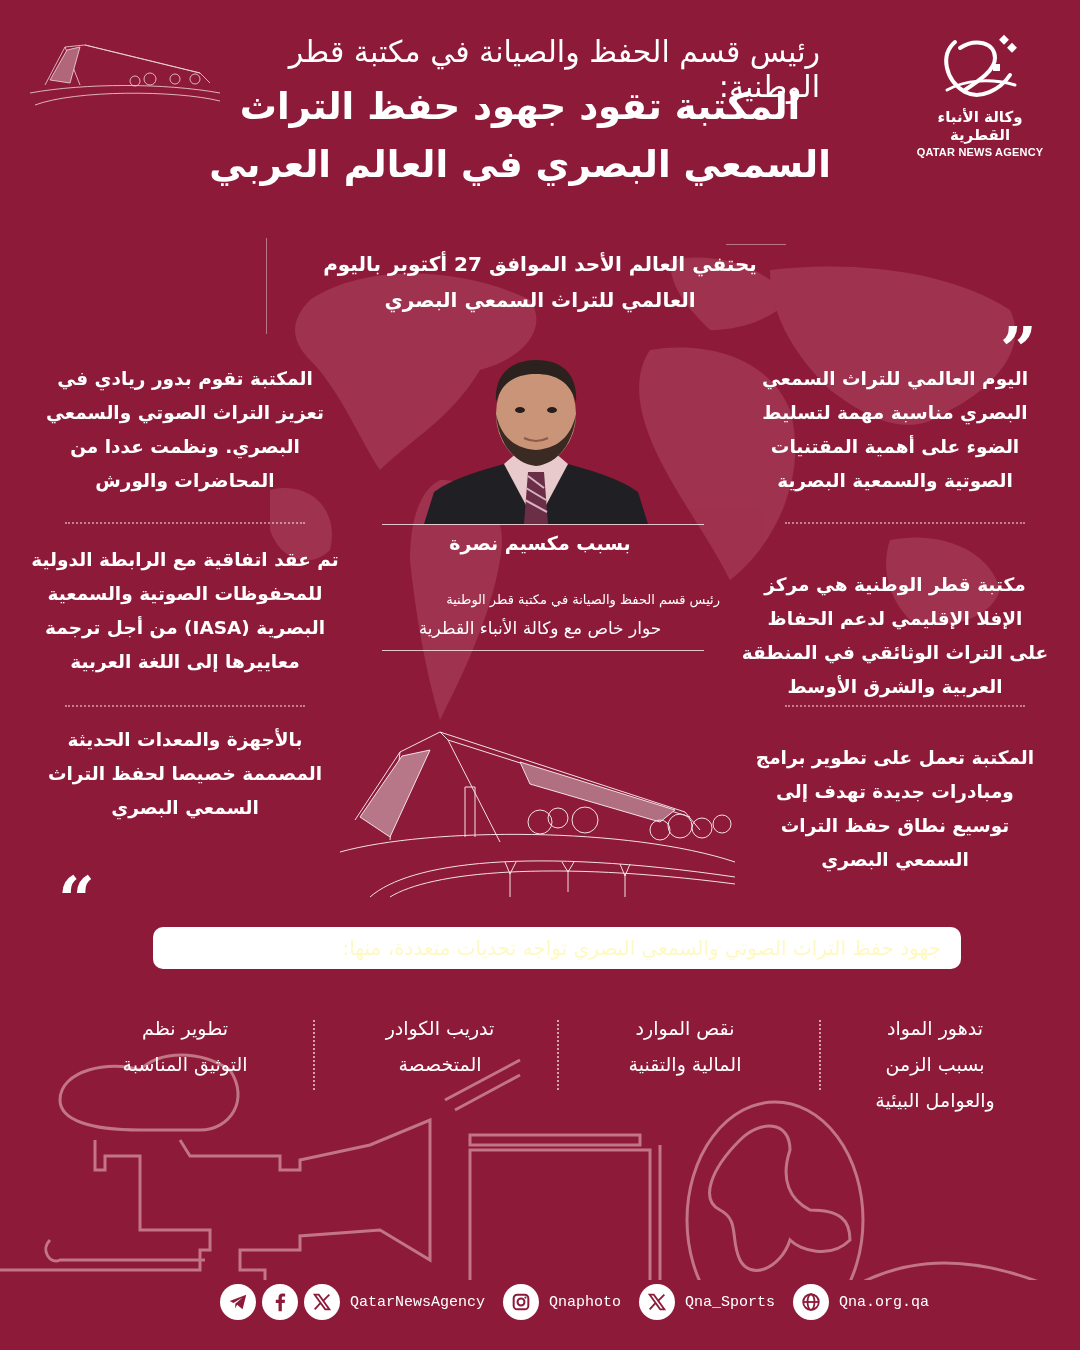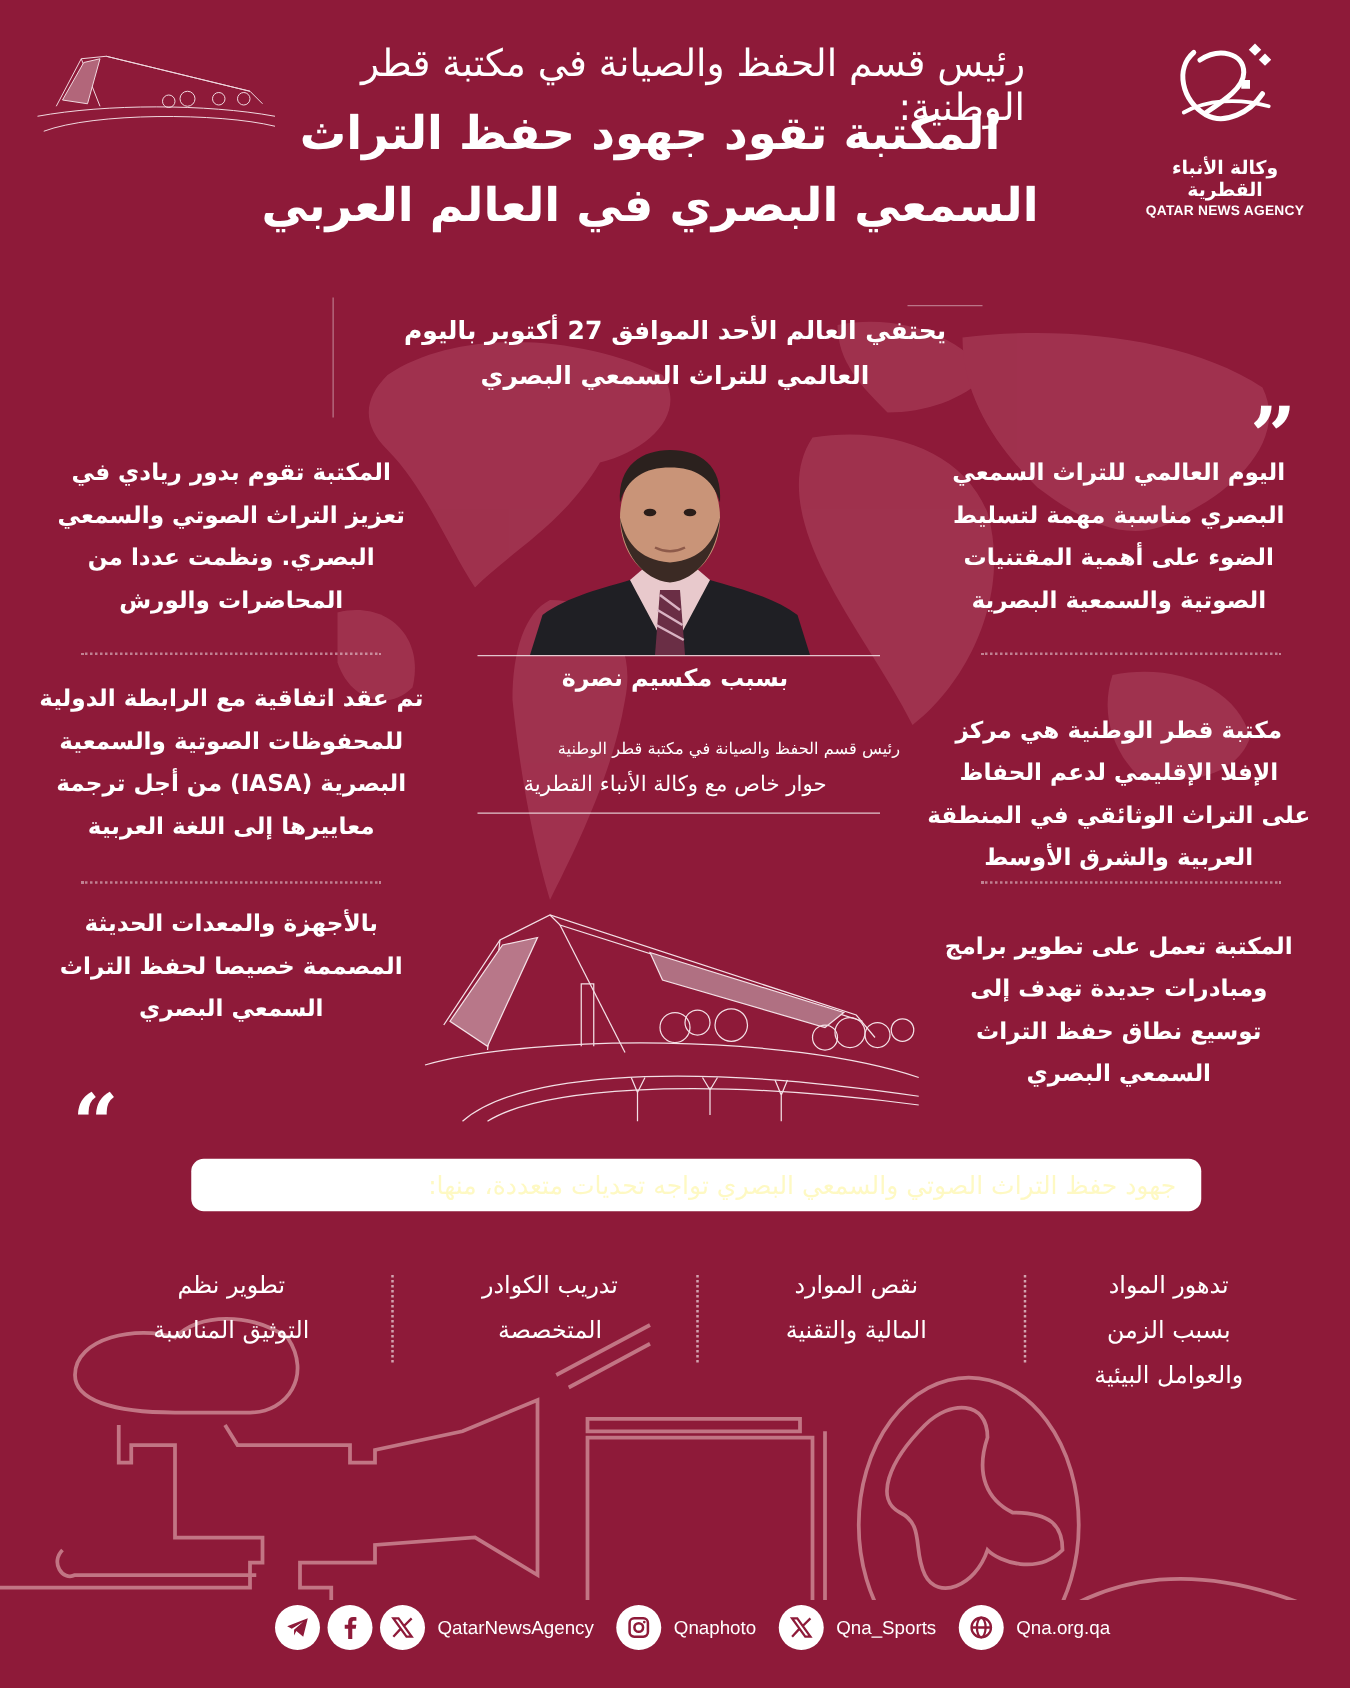--- a/index.html
+++ b/index.html
@@ -11,21 +11,21 @@
       position: relative;
     }
     .abs { position: absolute; }
 
     
     .map svg { width: 100%; height: 100%; }
 
     
     .logo { left: 905px; top: 30px; width: 150px; height: 130px; text-align: center; }
     .logo svg { width: 90px; height: 75px; display: block; margin: 0 auto; }
-    .logo .ar { font-size: 15px; font-weight: bold; direction: rtl; margin-top: 20px; }
+    .logo .ar { font-size: 15px; font-weight: bold; direction: rtl; margin-top: 3px; }
     .logo .en { font-family: "Liberation Sans", sans-serif; font-size: 11px; font-weight: bold; letter-spacing: 0.2px; margin-top: 2px; }
 
     .kicker { left: 240px; top: 34px; width: 580px; font-size: 30px; text-align: right; direction: rtl; }
     .title { left: 180px; top: 78px; width: 680px; font-size: 37px; font-weight: bold; line-height: 58px; direction: rtl; text-align: center; }
 
     .building-small { left: 25px; top: 35px; width: 200px; height: 80px; }
 
     
     .announce { left: 266px; top: 238px; width: 520px; height: 96px; border-left: 1px solid rgba(255,255,255,0.4); }
     .announce::after { content: ""; position: absolute; right: 0; top: 6px; width: 60px; height: 1px; background: rgba(255,255,255,0.4); }
@@ -52,21 +52,21 @@
     .banner { left: 153px; top: 927px; width: 808px; height: 42px; background: #ffffff; border-radius: 10px; }
     .banner-text { left: 153px; top: 927px; width: 788px; height: 42px; line-height: 42px; color: #fef9c3; font-size: 20px; direction: rtl; text-align: right; }
 
     .challenge { font-size: 19px; line-height: 36px; direction: rtl; text-align: center; }
     .vdots { width: 0; border-left: 2px dotted rgba(255,255,255,0.6); }
 
     .equip { left: 0; top: 1040px; width: 1080px; height: 240px; }
     .equip svg { width: 100%; height: 100%; }
 
     
-    .footer { left: 220px; top: 1282px; height: 40px; display: flex; align-items: center; gap: 6px; font-family: Liberation Sans, sans-serif; font-size: 15px; }
+    .footer { left: 220px; top: 1282px; height: 40px; display: flex; align-items: center; gap: 6px; font-family: Liberation Mono, monospace; font-size: 15px; }
     .soc { width: 36px; height: 36px; border-radius: 50%; background: #ffffff; display: flex; align-items: center; justify-content: center; }
     .soc svg { width: 22px; height: 22px; }
     .handle { margin: 0 12px 0 4px; }
   </style>
 </head>
 <body>
 
 <div class="abs map" style="left:250px; top:240px; width:800px; height:500px;">
   <svg viewBox="0 0 800 500">
     <g fill="#a53a55" opacity="0.75">

